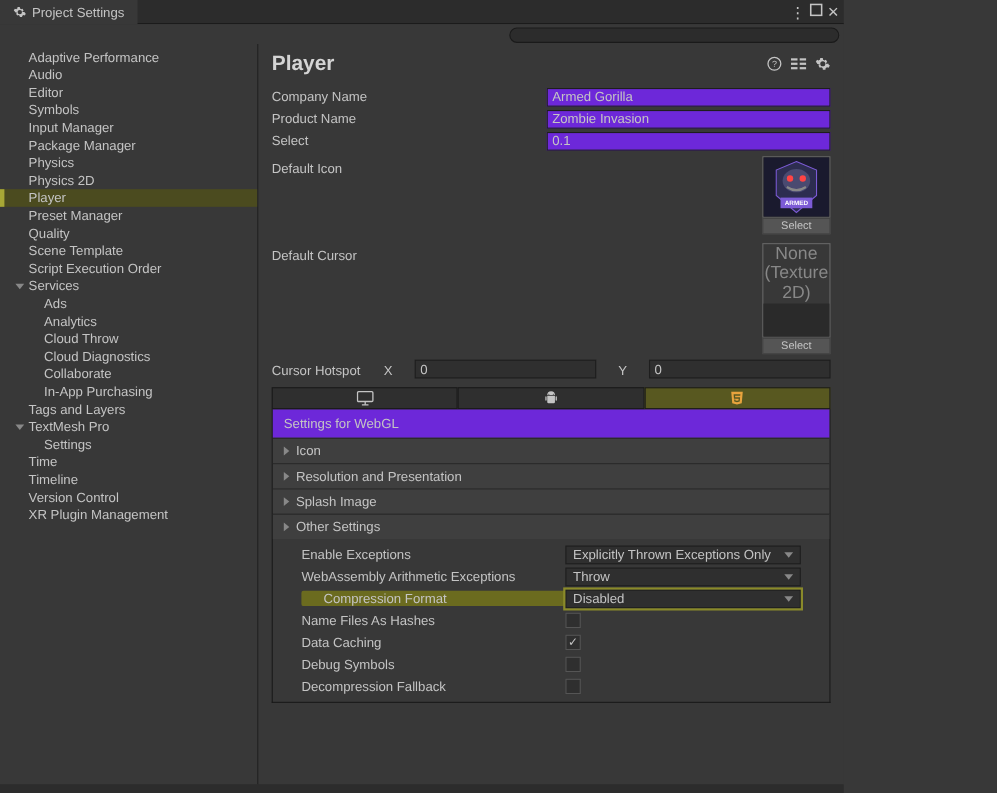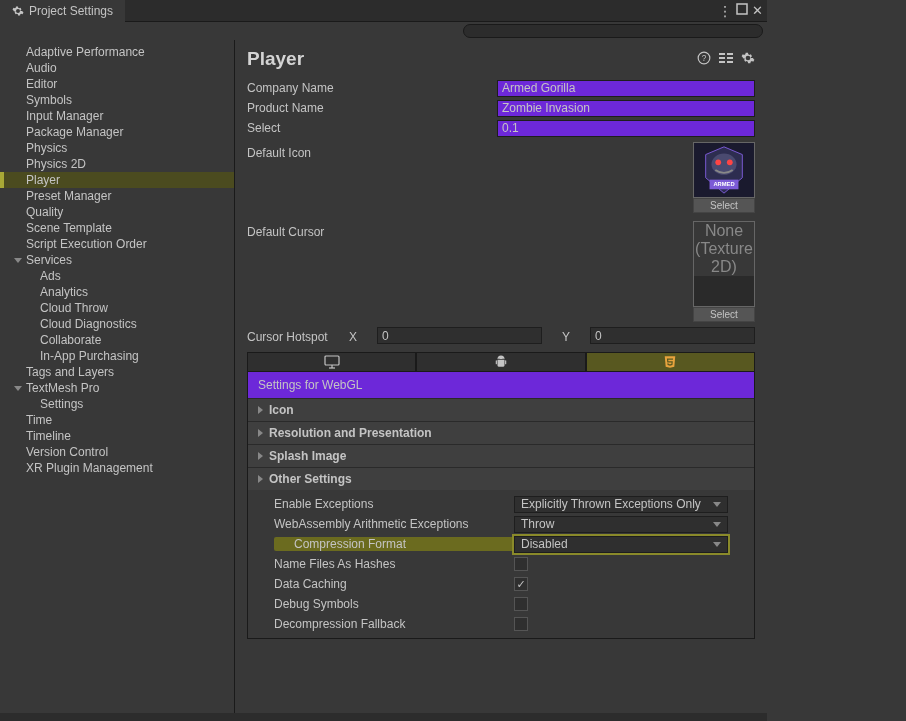--- a/index.html
+++ b/index.html
@@ -54,21 +54,21 @@
 .platform-tab { flex: 1; background: #2f2f2f; border: 1px solid #1a1a1a; height: 20px; display: flex; align-items: center; justify-content: center; cursor: pointer; }
 .platform-tab.active { background: #585820; }
 
 .settings-panel { margin: 0 12px; border: 1px solid #1a1a1a; border-top: none; }
 .settings-header { padding: 6px 10px; font-size: 12px; background: #6d28d9; }
 
 .foldout { background: #3f3f3f; border-top: 1px solid #2a2a2a; padding: 4px 10px; display: flex; align-items: center; gap: 6px; cursor: pointer; }
 .foldout.open { }
 .foldout-arrow-closed { width: 0; height: 0; border-top: 4px solid transparent; border-bottom: 4px solid transparent; border-left: 5px solid #888; }
 .foldout-arrow-open { width: 0; height: 0; border-left: 4px solid transparent; border-right: 4px solid transparent; border-top: 5px solid #888; }
-.foldout-title { font-weight: bold; }
+.foldout-title { font-weight: normal; }
 
 .pub-body { padding: 4px 0; }
 .pub-row { display: flex; align-items: center; padding: 2px 26px 2px 26px; height: 20px; }
 .pub-label { width: 240px; }
 .pub-label.hl { background: #6b6b1f; padding: 0 20px; border-radius: 2px; }
 .dropdown { flex: 1; background: #2f2f2f; border: 1px solid #1e1e1e; color: #c4c4c4; padding: 1px 6px; font-size: 12px; height: 17px; display: flex; align-items: center; position: relative; cursor: pointer; }
 .dropdown.hl { outline: 2px solid #8a8a2a; }
 .dropdown-arrow { margin-left: auto; width: 0; height: 0; border-left: 4px solid transparent; border-right: 4px solid transparent; border-top: 5px solid #888; }
 .checkbox { width: 14px; height: 14px; background: #2f2f2f; border: 1px solid #555; display: flex; align-items: center; justify-content: center; cursor: pointer; }
 .checkmark { font-size: 11px; color: #c4c4c4; line-height: 1; }

